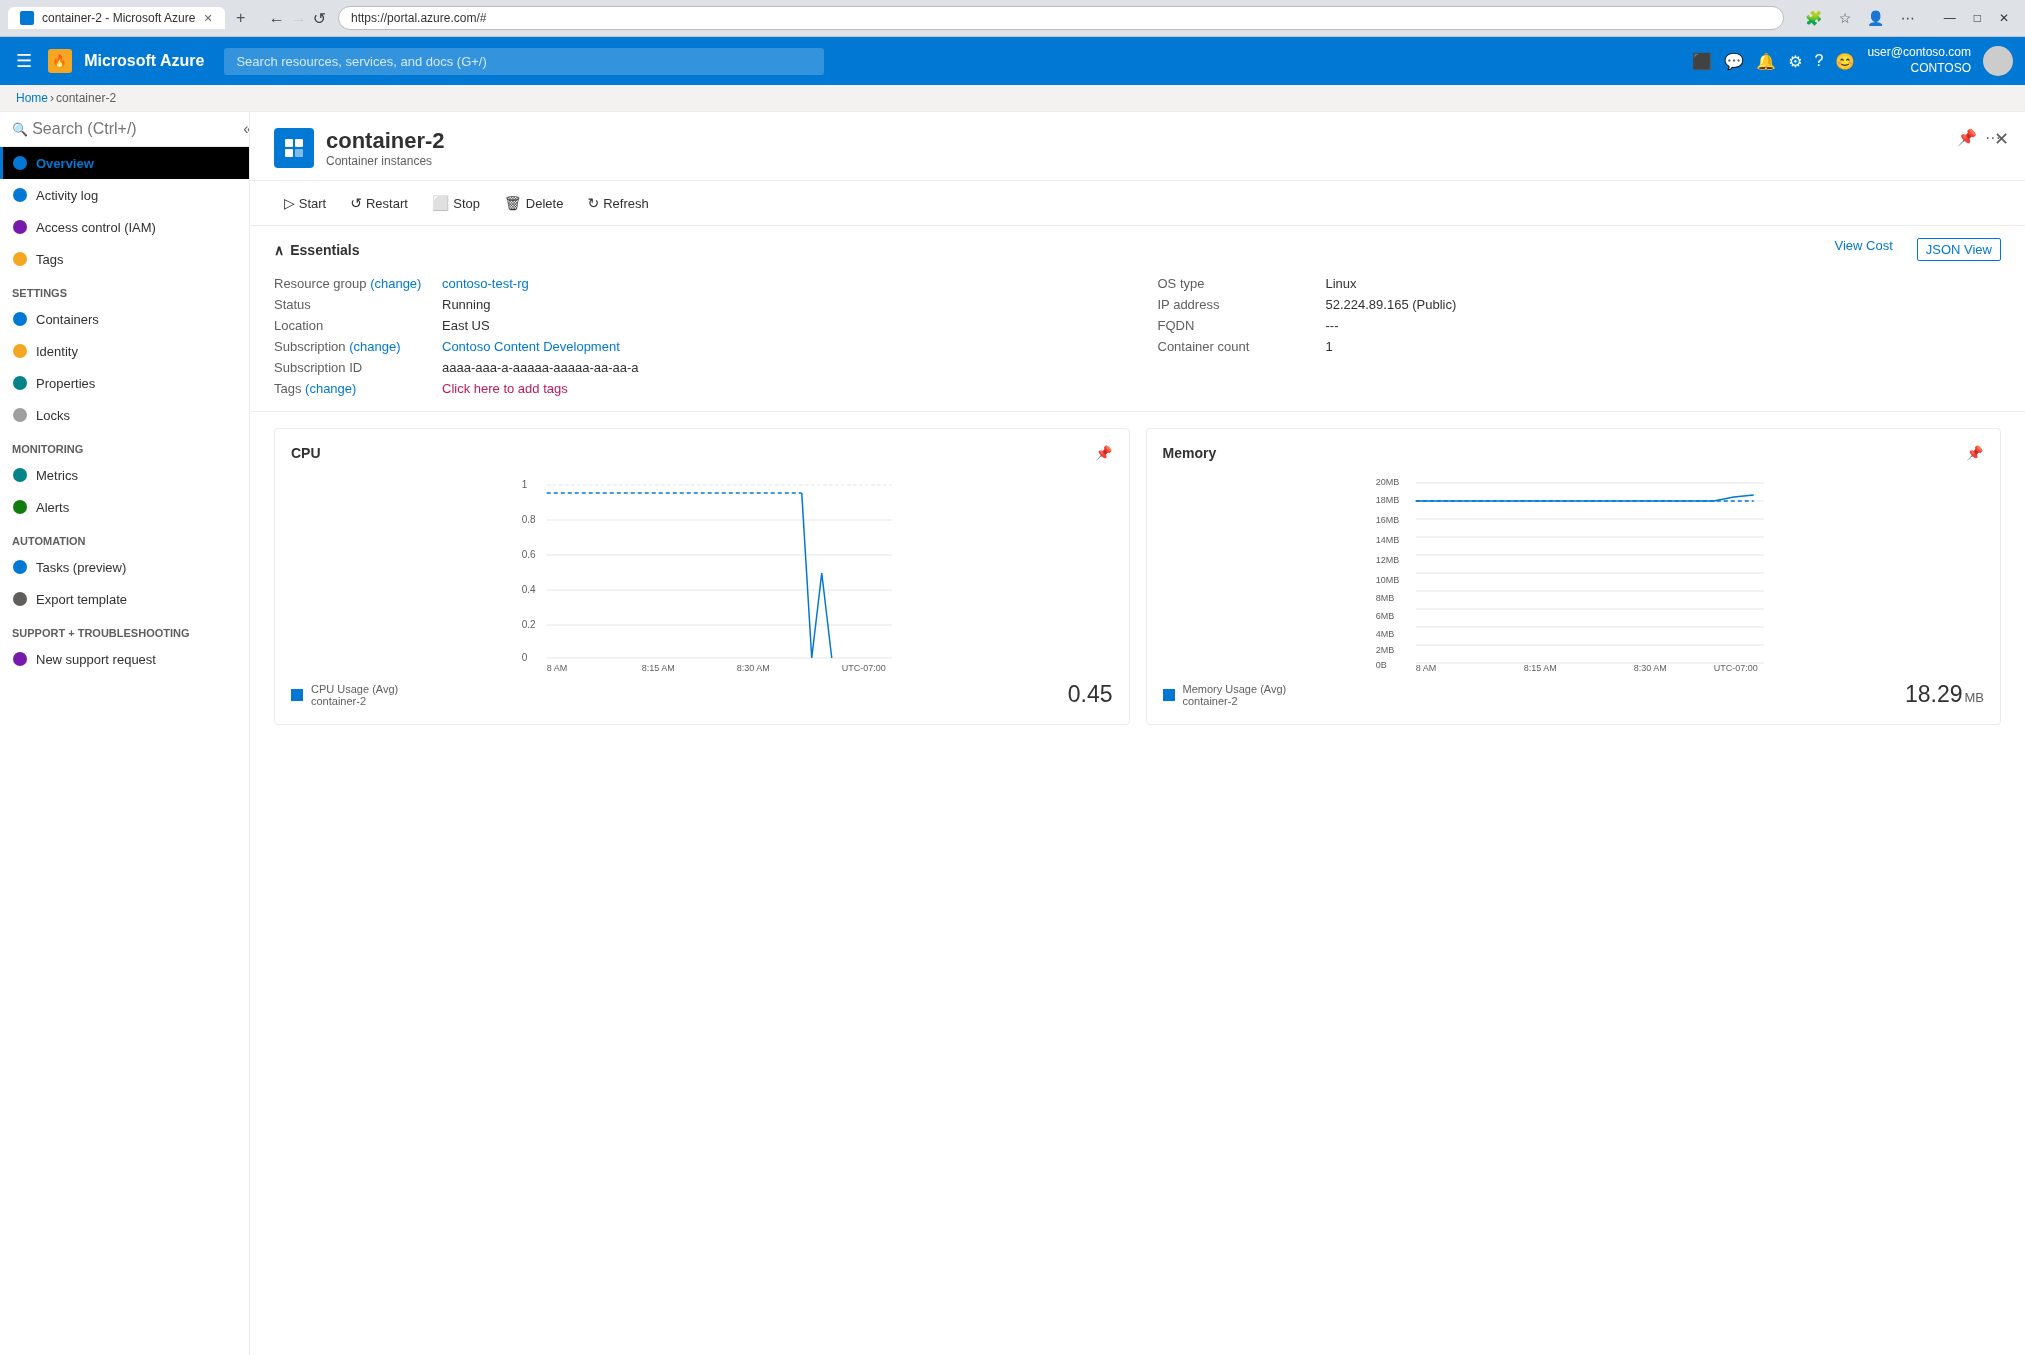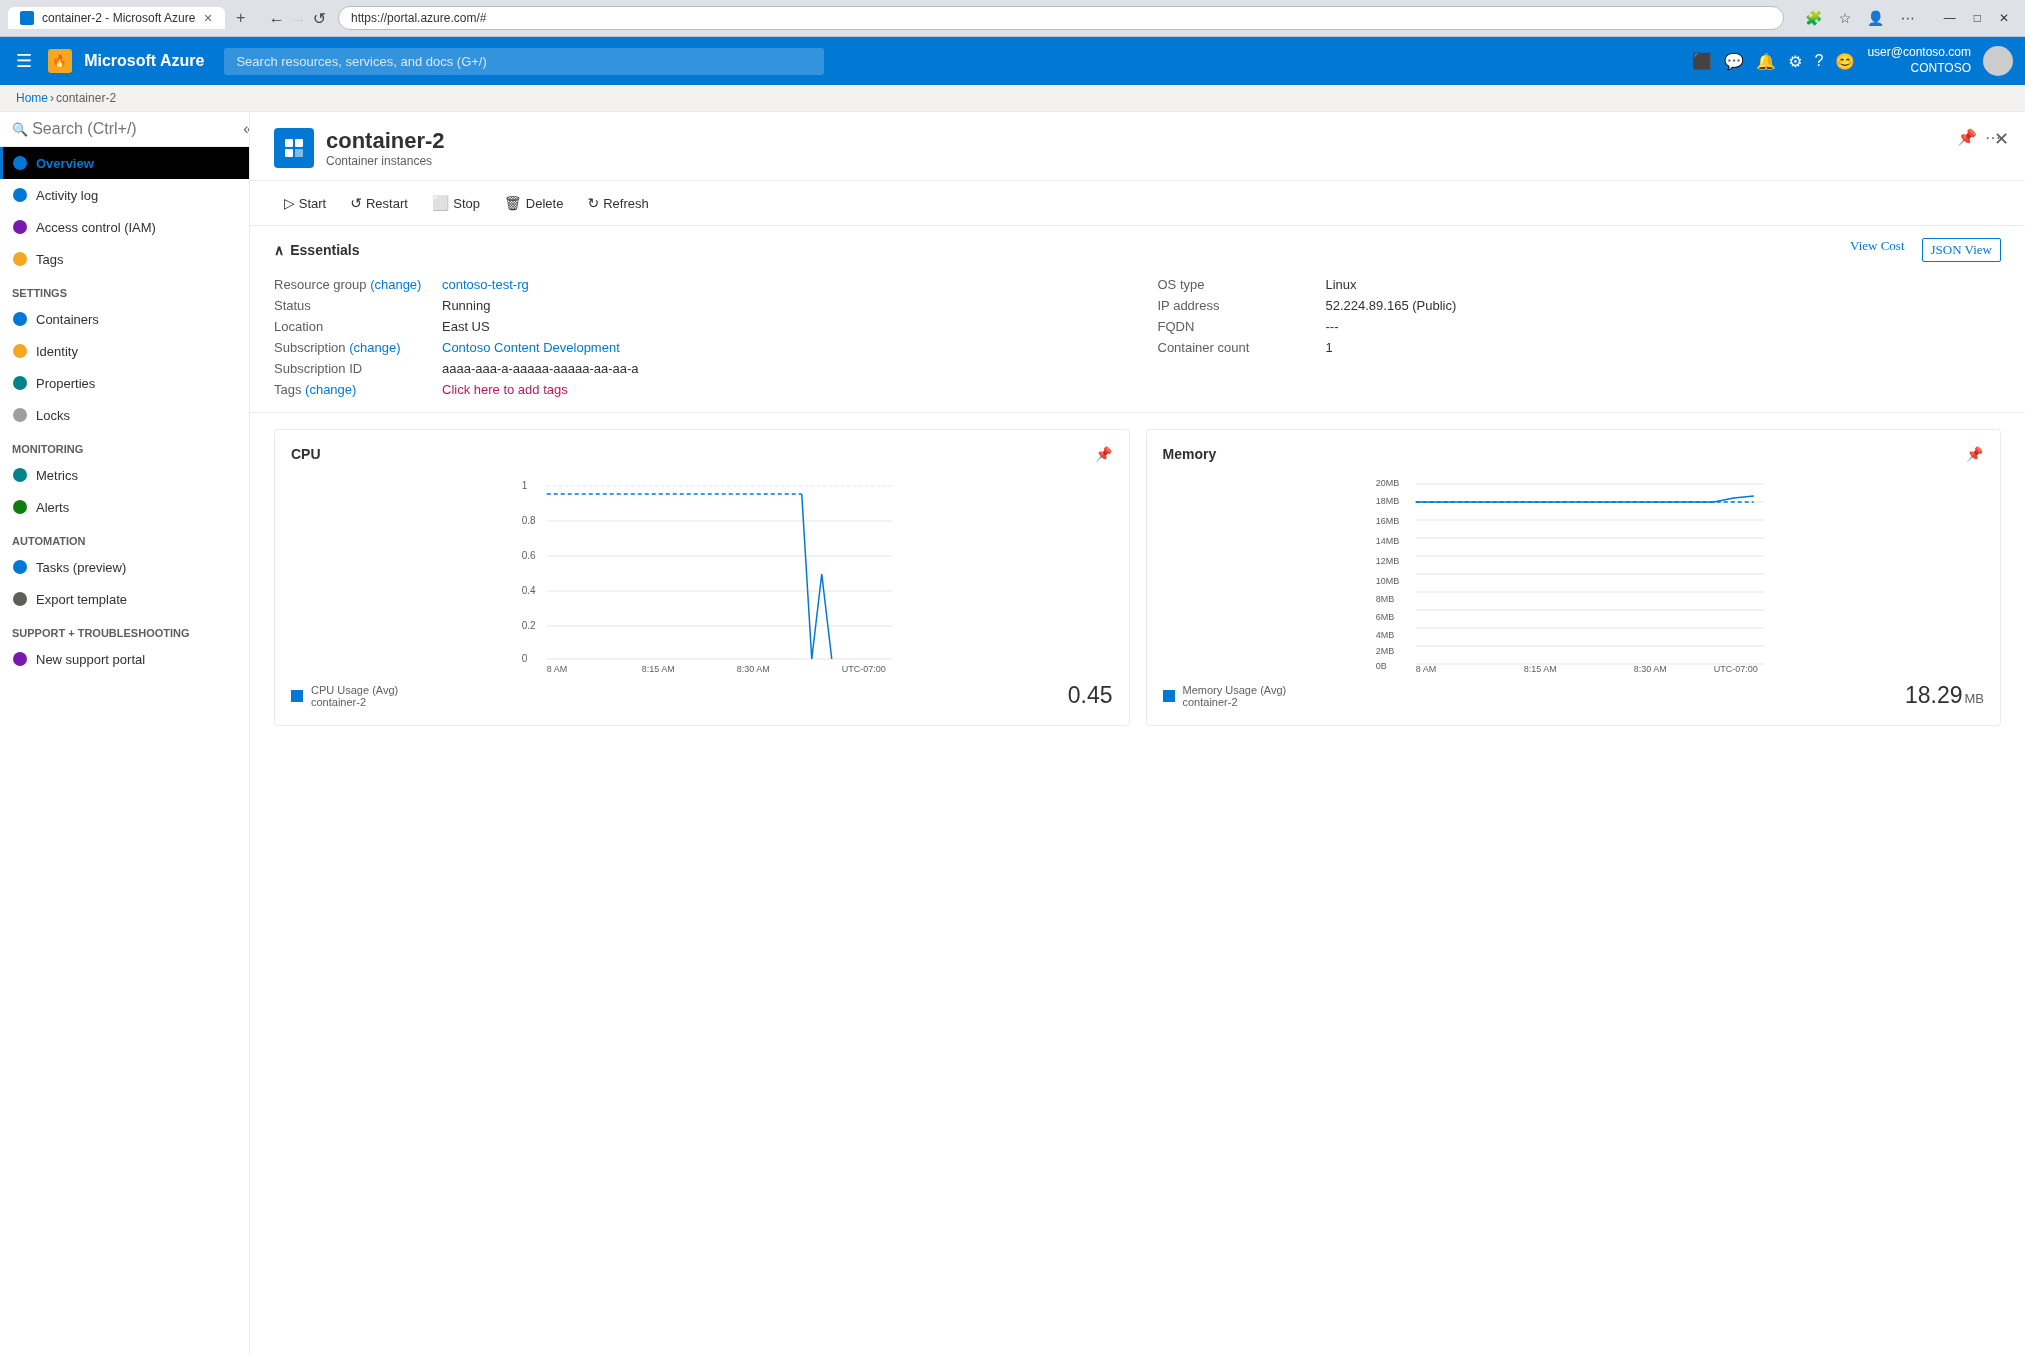--- a/index.html
+++ b/index.html
@@ -59,21 +59,21 @@
 
     
     .toolbar { padding: 8px 24px; border-bottom: 1px solid #edebe9; display: flex; align-items: center; gap: 4px; background: white; }
     .toolbar-btn { background: none; border: none; cursor: pointer; display: flex; align-items: center; gap: 4px; padding: 6px 10px; font-size: 13px; color: #323130; border-radius: 2px; }
     .toolbar-btn .btn-icon { font-size: 14px; }
 
     
     .essentials-section { padding: 12px 24px; border-bottom: 1px solid #edebe9; }
     .essentials-header { display: flex; align-items: center; justify-content: space-between; margin-bottom: 12px; }
     .essentials-title { font-weight: 600; font-size: 14px; display: flex; align-items: center; gap: 6px; cursor: pointer; }
-    .essentials-actions { display: flex; gap: 17px; font-family: Liberation Serif, serif; }
+    .essentials-actions { display: flex; gap: 24px; }
     .essentials-link { color: #0078d4; text-decoration: none; font-size: 13px; cursor: pointer; }
     .essentials-link.bordered { border: 1px solid #0078d4; padding: 4px 10px; border-radius: 2px; }
     .essentials-grid { display: grid; grid-template-columns: 1fr 1fr; gap: 4px 40px; }
     .essentials-row { display: flex; gap: 8px; padding: 3px 0; font-size: 13px; }
     .essentials-key { color: #605e5c; min-width: 160px; flex-shrink: 0; }
     .essentials-val { color: #323130; }
     .essentials-val a { color: #0078d4; text-decoration: none; }
 
     
     .charts-area { padding: 16px 24px; }
@@ -236,21 +236,21 @@
         <div class="icon-circle" style="background:#605e5c;"></div>
       </div>
       <span>Export template</span>
     </div>
 
     <div class="sidebar-section-label">Support + troubleshooting</div>
     <div class="sidebar-item">
       <div class="icon">
         <div class="icon-circle" style="background:#7719aa;"></div>
       </div>
-      <span>New support portal</span>
+      <span>New support request</span>
     </div>
   </div>
 
   <div class="content-area">
 
     <div class="resource-header">
       <div class="resource-icon">
         <svg width="24" height="24" viewBox="0 0 24 24" fill="white">
           <rect x="3" y="3" width="8" height="8" rx="1" fill="white"></rect>
           <rect x="13" y="3" width="8" height="8" rx="1" fill="white"></rect>

